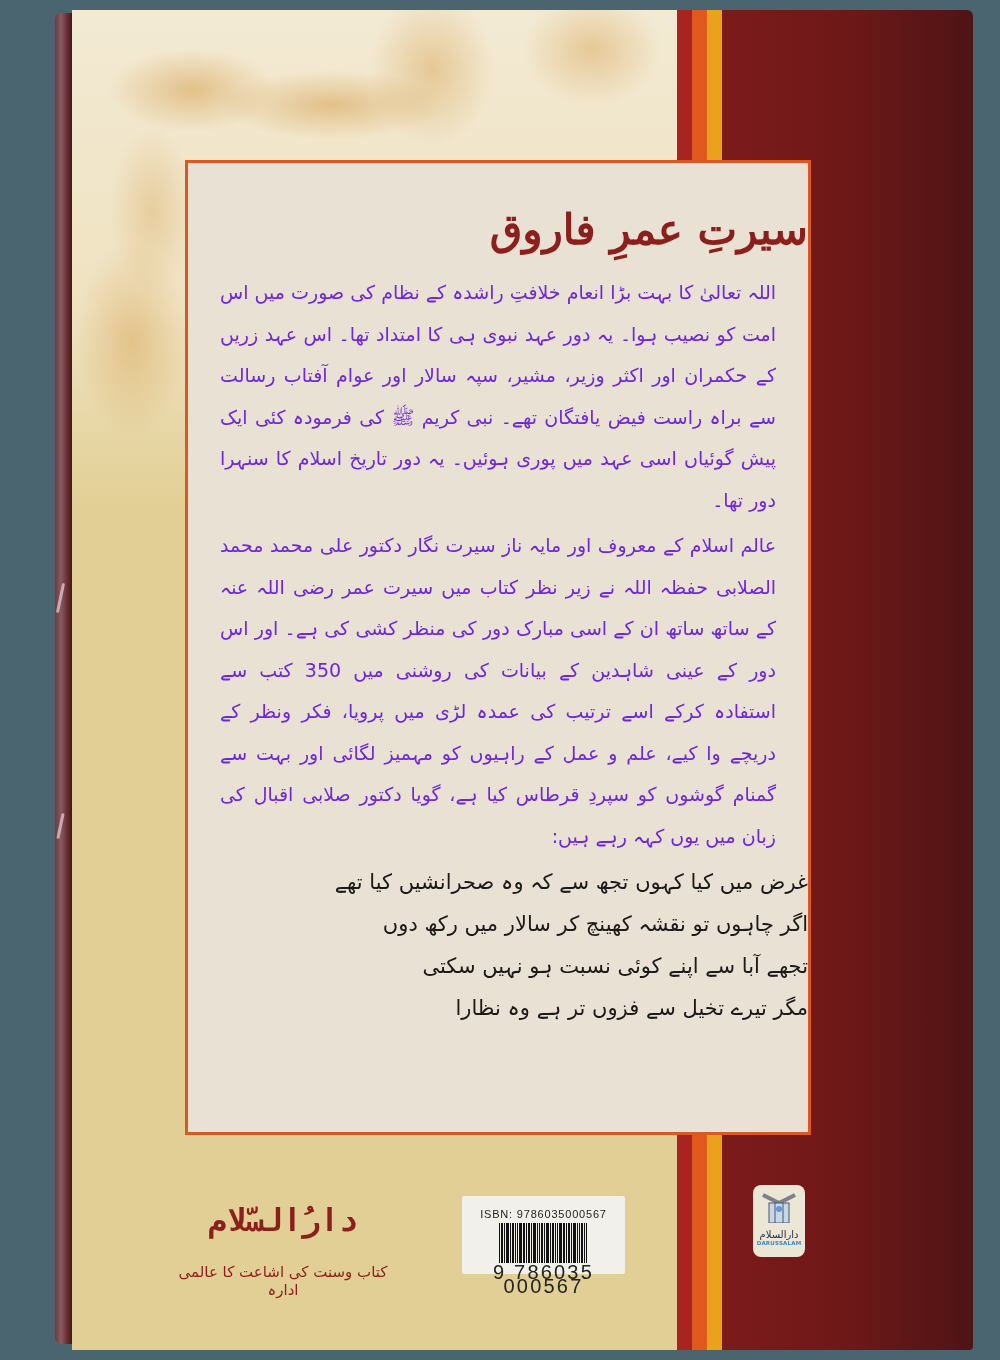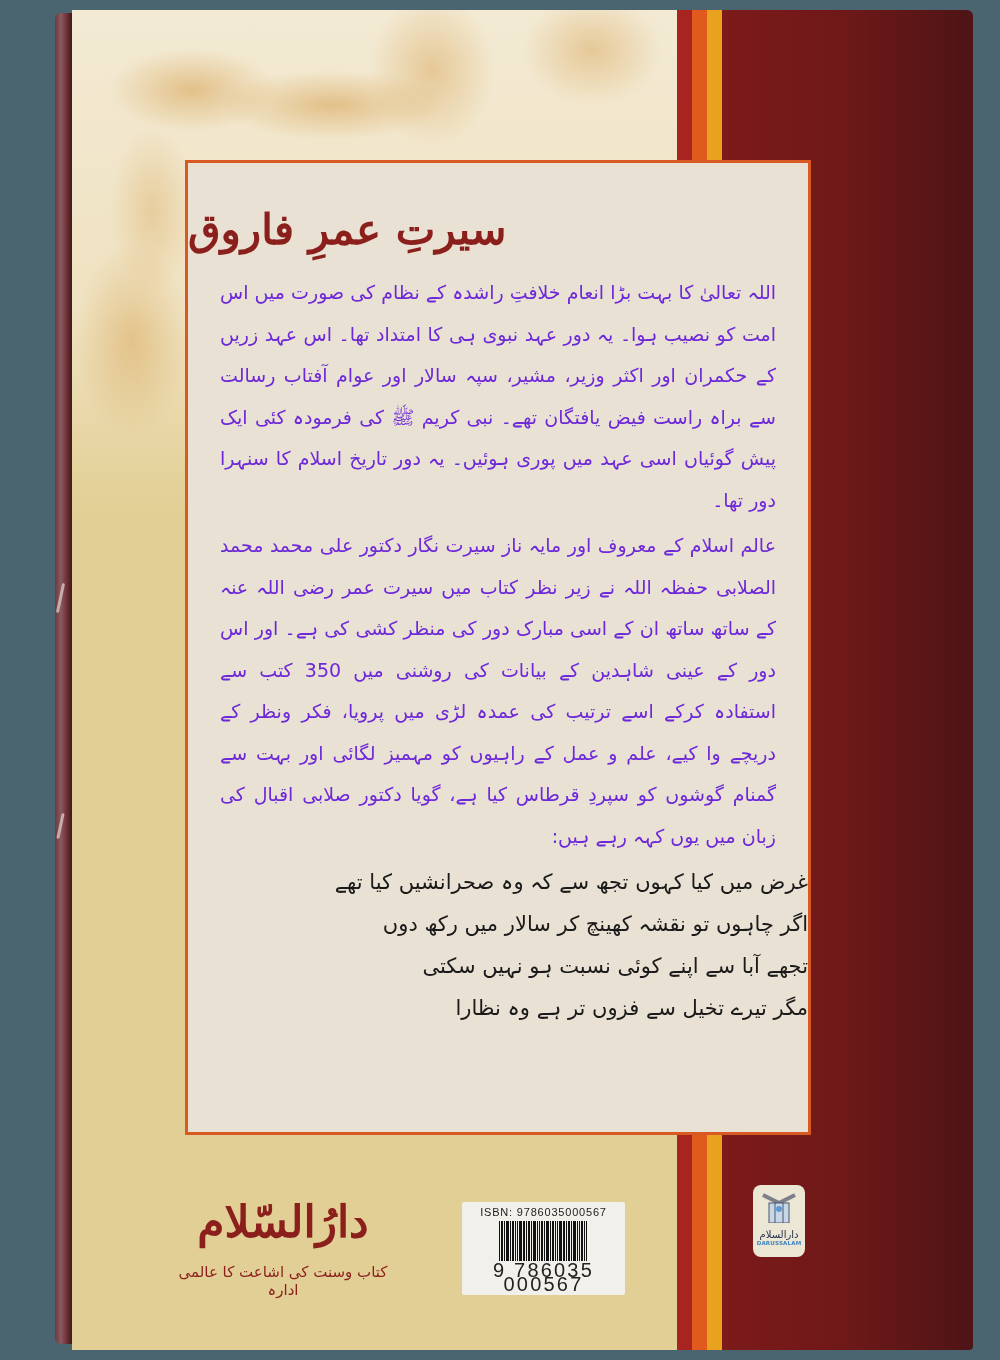--- a/index.html
+++ b/index.html
@@ -45,21 +45,21 @@
     position:absolute; left:667px; top:0; right:0; bottom:0;
     background:linear-gradient(90deg,#7d1a1a 0%,#6e1818 50%,#4e1416 100%);
   }
   .cream-panel {
     position:absolute; left:130px; top:150px; width:626px; height:975px;
     background:#e9e1d3;
     border:3px solid #d85a22;
     box-sizing:border-box;
   }
   .title {
-    text-align:left; margin-top:42px;
+    text-align:right; margin-top:42px;
     font-family:"DejaVu Serif", serif; font-size:42px; color:#8a1f1c;
     direction:rtl; font-weight:bold; letter-spacing:1px;
   }
   .body-text {
     direction:rtl; text-align:justify;
     font-family:"DejaVu Sans", sans-serif;
     font-size:19px; line-height:41.5px; color:#6d28d9;
     padding:18px 32px 0 32px;
   }
   .body-text p { margin:0 0 4px 0; }
@@ -67,26 +67,26 @@
     direction:rtl; text-align:right;
     font-family:"DejaVu Sans", sans-serif;
     font-size:21px; line-height:42px; color:#1a1a1a;
     margin-top:2px;
   }
   .poem div { white-space:nowrap; }
   .publisher {
     position:absolute; left:118px; top:1185px; width:220px; text-align:center;
     color:#8a1f1c; direction:rtl;
   }
-  .publisher-name { font-family:Liberation Serif, serif; font-size:44px; font-weight:bold; line-height:56px; }
+  .publisher-name { font-family:Liberation Mono, monospace; font-size:31px; font-weight:bold; line-height:56px; }
   .publisher-tag { font-family:"DejaVu Sans", sans-serif; font-size:15px; margin-top:12px; }
   .barcode-box {
-    position:absolute; left:407px; top:1186px; width:163px; height:93px;
+    position:absolute; left:407px; top:1186px; width:163px; height:78px;
     background:#f2f0ea; border-radius:2px;
-    box-sizing:border-box; padding:4px 6px;margin-top:6px;
+    box-sizing:border-box; padding:12px 6px;
   }
   .isbn-label { font-family:"Liberation Sans", sans-serif; font-size:11px; color:#222; letter-spacing:.8px; text-align:center; }
   .bars { height:40px; margin:3px 0 2px 0; display:flex; justify-content:center; align-items:stretch; }
   .bars span { display:block; background:#111; margin-right:1px; }
   .barcode-digits { font-family:"Liberation Sans", sans-serif; font-size:20px; color:#222; letter-spacing:2.2px; text-align:center; line-height:14px; }
   .logo {
     position:absolute; left:698px; top:1175px; width:52px; height:72px;
     background:#ece6d4; border-radius:8px; box-sizing:border-box; padding:4px 3px;
     text-align:center; overflow:hidden;
   }

